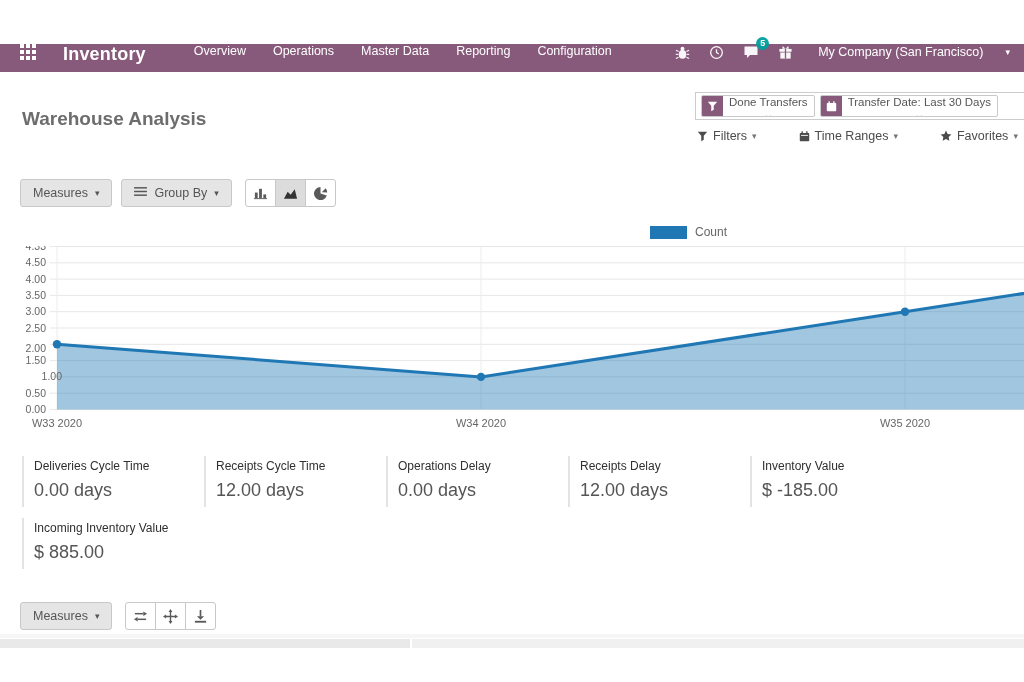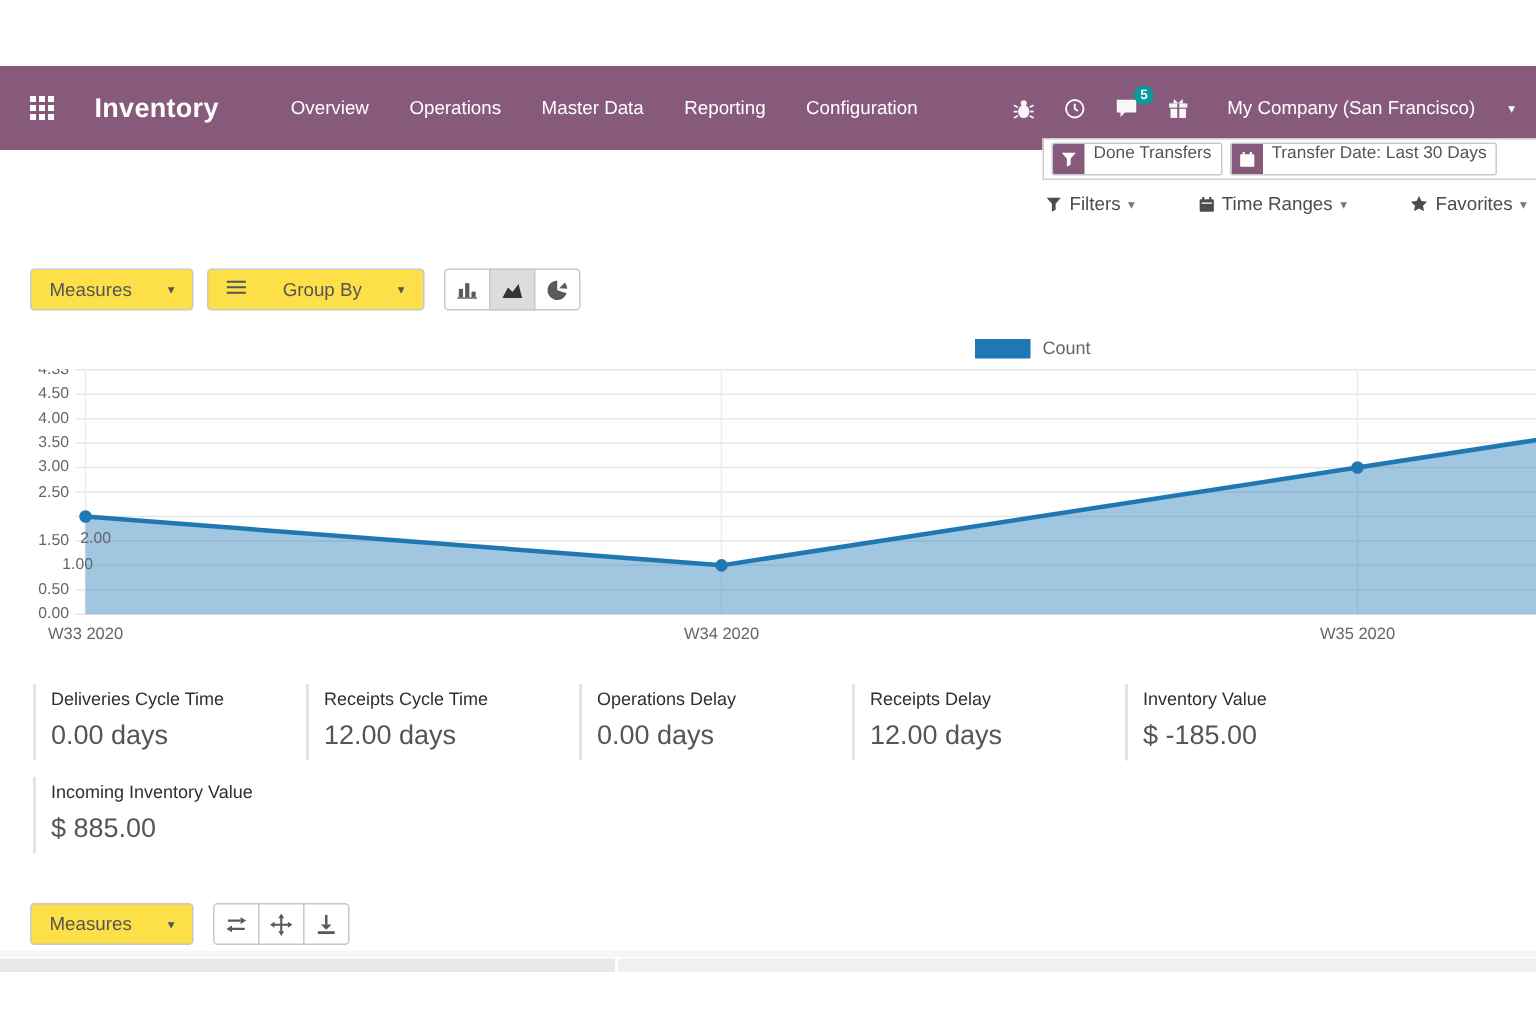--- a/index.html
+++ b/index.html
@@ -1,20 +1,20 @@
 <!DOCTYPE html>
 <html><head>
 <meta charset="utf-8">
 <style>
   html,body{margin:0;padding:0;background:#fff;}
   .page{position:relative;width:1024px;height:682px;background:#ffffff;overflow:hidden;
         font-family:"Liberation Sans",sans-serif;color:#4c4c4c;}
   
-  .navbar{position:absolute;top:44px;left:0;width:1024px;height:56px;background:#875A7B;
-          display:flex;align-items:center;box-sizing:border-box;padding:0 14px;color:#fff;}
+  .navbar{position:absolute;top:44px;left:0;width:1024px;height:28px;background:#875A7B;
+          display:flex;align-items:flex-start;box-sizing:border-box;padding:0 14px;color:#fff;}
   .apps-grid{display:grid;grid-template-columns:repeat(3,4px);grid-gap:2px;margin-left:6px;cursor:pointer;}
   .apps-grid span{width:4px;height:4px;background:#fff;display:block;}
   .app-name{font-size:18px;font-weight:bold;margin-left:27px;letter-spacing:.2px;}
   .nav-menu{display:flex;margin-left:48px;gap:27px;font-size:12.5px;}
   .nav-item{cursor:pointer;white-space:nowrap;}
   .nav-right{margin-left:auto;display:flex;align-items:center;gap:19px;font-size:12.5px;}
   .nav-icon{position:relative;display:flex;align-items:center;cursor:pointer;opacity:.95;}
   .nav-icon svg{display:block;}
   .badge{position:absolute;top:-7px;right:-10px;background:#00A09D;color:#fff;font-size:9px;
          line-height:13px;padding:0 4px;border-radius:8px;font-weight:bold;}
@@ -29,22 +29,22 @@
   .facet-icon{background:#875A7B;color:#fff;width:21px;display:flex;align-items:center;justify-content:center;}
   .facet-label{display:flex;align-items:center;gap:5px;padding:0 6px;font-size:11.5px;color:#555;flex-direction:column;}
   .facet-remove{font-weight:bold;color:#666;font-size:12px;cursor:pointer;line-height:1;}
   .filter-row{position:absolute;left:697px;top:129px;display:flex;gap:42px;font-size:12.5px;color:#4c4c4c;
               align-items:center;}
   .fbtn{display:flex;align-items:center;gap:5px;cursor:pointer;white-space:nowrap;}
   .fbtn .ficon{color:#4c4c4c;display:flex;align-items:center;}
   .fbtn .caret{color:#777;}
   
   .view-toolbar{position:absolute;left:20px;top:179px;display:flex;gap:9px;align-items:center;}
-  .btn{border:1px solid #c8c8c8;background:#fde047;color:#555;font-size:12.5px;border-radius:3px;
-       height:28px;box-sizing:border-box;display:flex;align-items:center;gap:24px;padding:0 12px;cursor:pointer;}
+  .btn{border:1px solid #c8c8c8;background:#e5e5e5;color:#555;font-size:12.5px;border-radius:3px;
+       height:28px;box-sizing:border-box;display:flex;align-items:center;gap:7px;padding:0 12px;cursor:pointer;}
   .btn .caret{color:#555;}
   .btn-group{display:flex;margin-left:4px;}
   .icon-btn{width:31px;height:28px;box-sizing:border-box;border:1px solid #c8c8c8;background:#fff;color:#5a5a5a;
             display:flex;align-items:center;justify-content:center;cursor:pointer;margin-left:-1px;}
   .icon-btn:first-child{border-radius:3px 0 0 3px;margin-left:0;}
   .icon-btn:last-child{border-radius:0 3px 3px 0;}
   .icon-btn.active{background:#dcdcdc;color:#333;}
   
   .legend{position:absolute;left:650px;top:225px;display:flex;align-items:center;gap:8px;cursor:pointer;}
   .legend-swatch{width:37px;height:13px;background:#1f77b4;display:block;}
@@ -126,20 +126,21 @@
           <path d="M5 1l3 3H4.5zM11 1L8 4h3.5z"></path>
         </svg>
       </span>
       <div class="company-menu">
         <span>My Company (San Francisco)</span>
         <span class="caret">▾</span>
       </div>
     </div>
   </header>
 
+  <h1 class="page-title">Warehouse Analysis</h1>
 
   <div class="searchbar">
 
     <div class="facet">
         <span class="facet-icon">
           <svg viewBox="0 0 14 14" width="11" height="11">
             <path d="M1 1h12L8.6 6.2v5L5.4 13V6.2Z" fill="currentColor"></path>
           </svg>
         </span>
         <span class="facet-label">
@@ -258,21 +259,21 @@
         <polygon points="57.0,98.3 481.0,130.9 905.0,65.7 1250.0,12.6 1250,163.5 57,163.5" fill="#1f77b4" opacity="0.42"></polygon>
         <polyline points="57.0,98.3 481.0,130.9 905.0,65.7 1250.0,12.6" fill="none" stroke="#1f77b4" stroke-width="3" stroke-linejoin="round"></polyline>
         <circle cx="57" cy="98.3" r="4.2" fill="#1f77b4"></circle>
         <circle cx="481" cy="130.9" r="4.2" fill="#1f77b4"></circle>
         <circle cx="905" cy="65.7" r="4.2" fill="#1f77b4"></circle>
       </svg>
       <div class="ytick" style="top: 157px;">0.00</div>
       <div class="ytick" style="top: 140.7px;">0.50</div>
       <div class="ytick" style="top: 124.4px; margin-left: 16px;">1.00</div>
       <div class="ytick" style="top: 108.1px;">1.50</div>
-      <div class="ytick" style="top: 107px; margin-left: 28px;">2.00</div>
+      <div class="ytick" style="top: 96px;">2.00</div>
       <div class="ytick" style="top: 75.5px;">2.50</div>
       <div class="ytick" style="top: 59.2px;">3.00</div>
       <div class="ytick" style="top: 42.9px;">3.50</div>
       <div class="ytick" style="top: 26.6px;">4.00</div>
       <div class="ytick" style="top: 10.3px;">4.50</div>
       <div class="ytick" style="top: -6px;">4.33</div>
       <div class="xtick" style="left: 12px;">W33 2020</div>
       <div class="xtick" style="left: 436px;">W34 2020</div>
       <div class="xtick" style="left: 860px;">W35 2020</div>
     </div>

